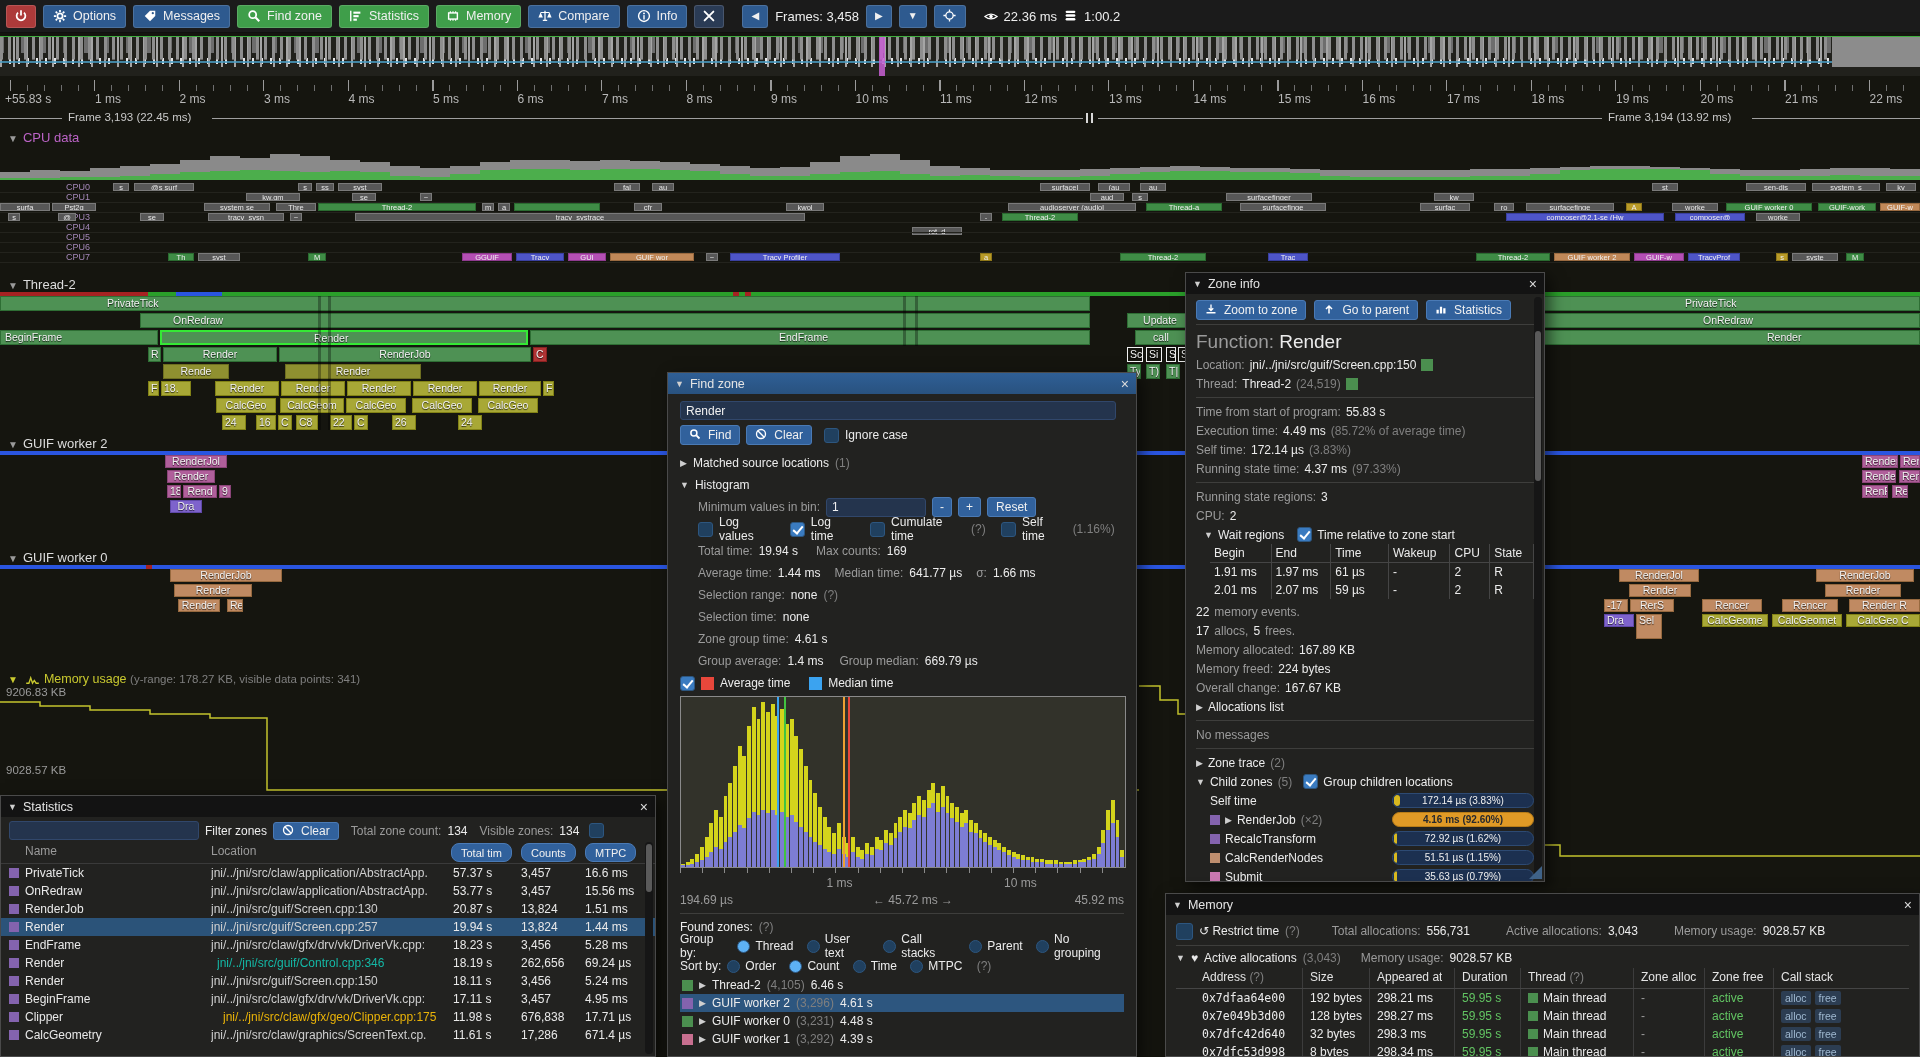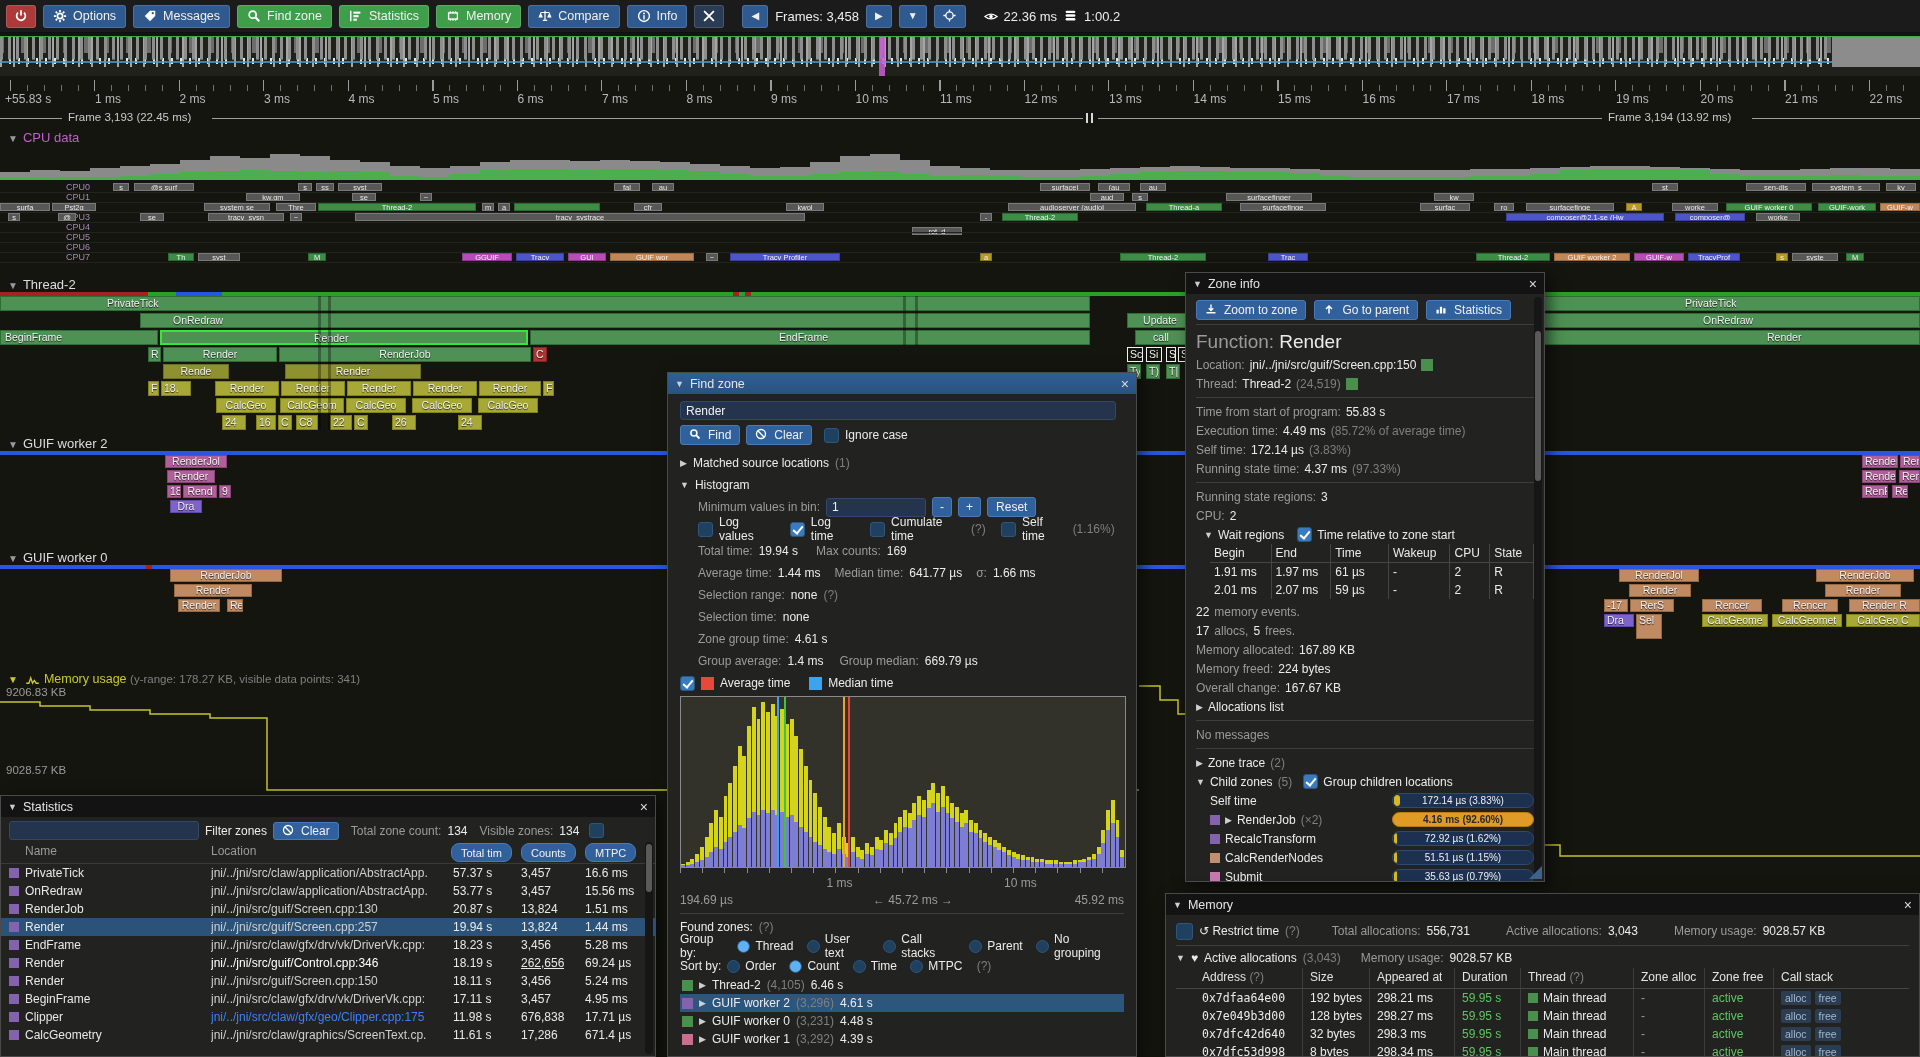--- a/index.html
+++ b/index.html
@@ -628,23 +628,23 @@
         <span class="st-sw"></span>
         <span class="st-cell" style="left: 24px; color: rgb(233, 233, 233);">EndFrame</span>
         <span class="st-cell" style="left: 210px; color: rgb(207, 207, 207); width: 235px;">jni/../jni/src/claw/gfx/drv/vk/DriverVk.cpp:</span>
         <span class="st-cell" style="left: 452px; color: rgb(233, 233, 233);">18.23 s</span>
         <span class="st-cell" style="left: 520px; color: rgb(233, 233, 233);">3,456</span>
         <span class="st-cell" style="left: 584px; color: rgb(233, 233, 233);">5.28 ms</span>
       </div>
       <div class="st-row">
         <span class="st-sw"></span>
         <span class="st-cell" style="left: 24px; color: rgb(233, 233, 233);">Render</span>
-        <span class="st-cell" style="left: 210px; color: #ffffff; width: 235px;">jni/../jni/src/guif/Control.cpp:346</span>
+        <span class="st-cell" style="left: 216px; color: #14b8a6; width: 235px;">jni/../jni/src/guif/Control.cpp:346</span>
         <span class="st-cell" style="left: 452px; color: rgb(233, 233, 233);">18.19 s</span>
-        <span class="st-cell" style="left: 520px; color: rgb(233, 233, 233); text-decoration: underline;">262,656</span>
+        <span class="st-cell" style="left: 520px; color: rgb(233, 233, 233);">262,656</span>
         <span class="st-cell" style="left: 584px; color: rgb(233, 233, 233);">69.24 µs</span>
       </div>
       <div class="st-row">
         <span class="st-sw"></span>
         <span class="st-cell" style="left: 24px; color: rgb(233, 233, 233);">Render</span>
         <span class="st-cell" style="left: 210px; color: rgb(207, 207, 207); width: 235px;">jni/../jni/src/guif/Screen.cpp:150</span>
         <span class="st-cell" style="left: 452px; color: rgb(233, 233, 233);">18.11 s</span>
         <span class="st-cell" style="left: 520px; color: rgb(233, 233, 233);">3,456</span>
         <span class="st-cell" style="left: 584px; color: rgb(233, 233, 233);">5.24 ms</span>
       </div>
@@ -652,21 +652,21 @@
         <span class="st-sw"></span>
         <span class="st-cell" style="left: 24px; color: rgb(233, 233, 233);">BeginFrame</span>
         <span class="st-cell" style="left: 210px; color: rgb(207, 207, 207); width: 235px;">jni/../jni/src/claw/gfx/drv/vk/DriverVk.cpp:</span>
         <span class="st-cell" style="left: 452px; color: rgb(233, 233, 233);">17.11 s</span>
         <span class="st-cell" style="left: 520px; color: rgb(233, 233, 233);">3,457</span>
         <span class="st-cell" style="left: 584px; color: rgb(233, 233, 233);">4.95 ms</span>
       </div>
       <div class="st-row">
         <span class="st-sw"></span>
         <span class="st-cell" style="left: 24px; color: rgb(233, 233, 233);">Clipper</span>
-        <span class="st-cell" style="left: 210px; color: #3b82f6; width: 235px;">jni/../jni/src/claw/gfx/geo/Clipper.cpp:175</span>
+        <span class="st-cell" style="left: 222px; color: #eab308; width: 235px;">jni/../jni/src/claw/gfx/geo/Clipper.cpp:175</span>
         <span class="st-cell" style="left: 452px; color: rgb(233, 233, 233);">11.98 s</span>
         <span class="st-cell" style="left: 520px; color: rgb(233, 233, 233);">676,838</span>
         <span class="st-cell" style="left: 584px; color: rgb(233, 233, 233);">17.71 µs</span>
       </div>
       <div class="st-row">
         <span class="st-sw"></span>
         <span class="st-cell" style="left: 24px; color: rgb(233, 233, 233);">CalcGeometry</span>
         <span class="st-cell" style="left: 210px; color: rgb(207, 207, 207); width: 235px;">jni/../jni/src/claw/graphics/ScreenText.cp.</span>
         <span class="st-cell" style="left: 452px; color: rgb(233, 233, 233);">11.61 s</span>
         <span class="st-cell" style="left: 520px; color: rgb(233, 233, 233);">17,286</span>

